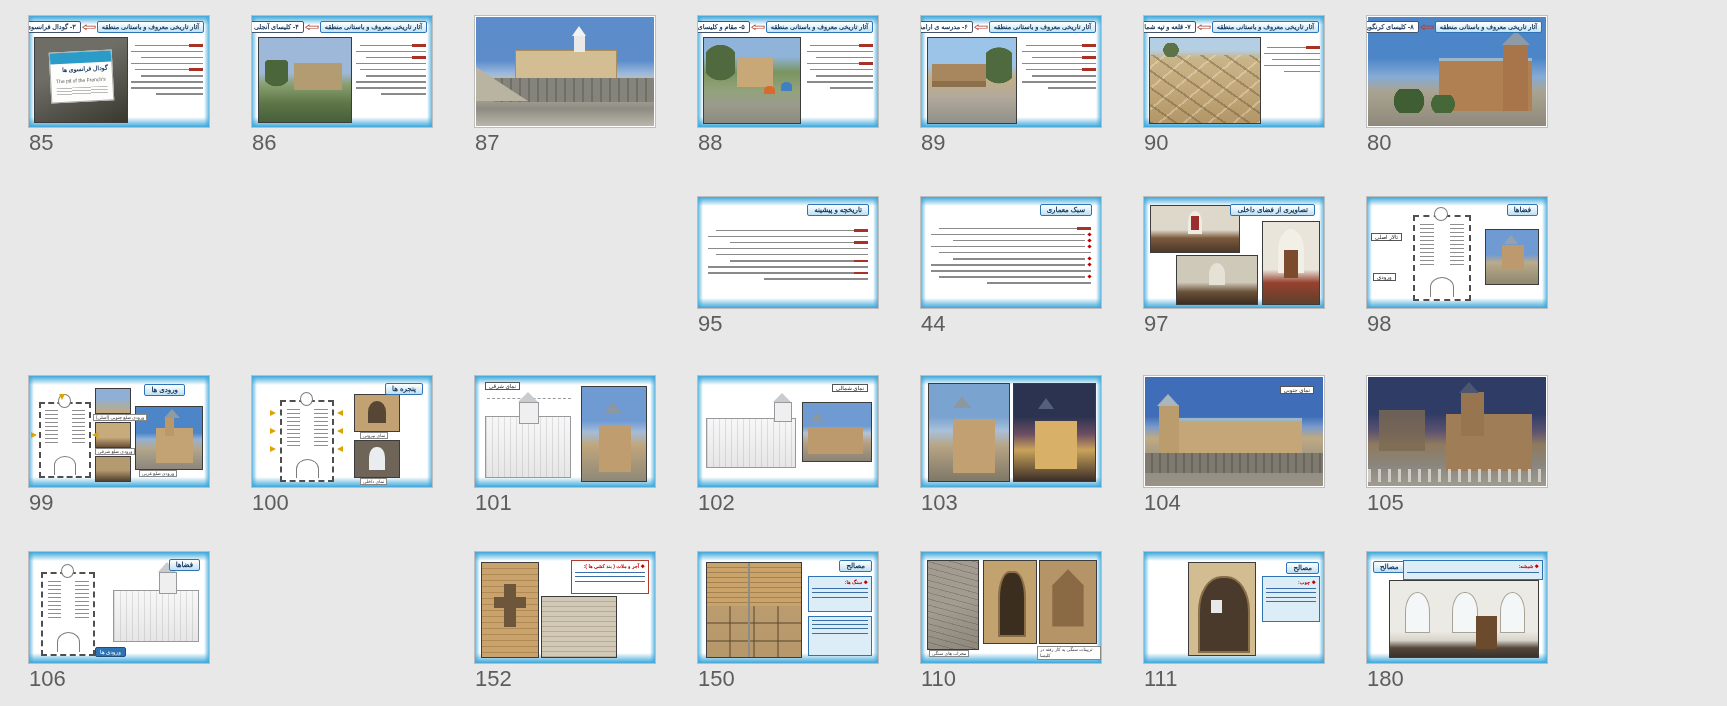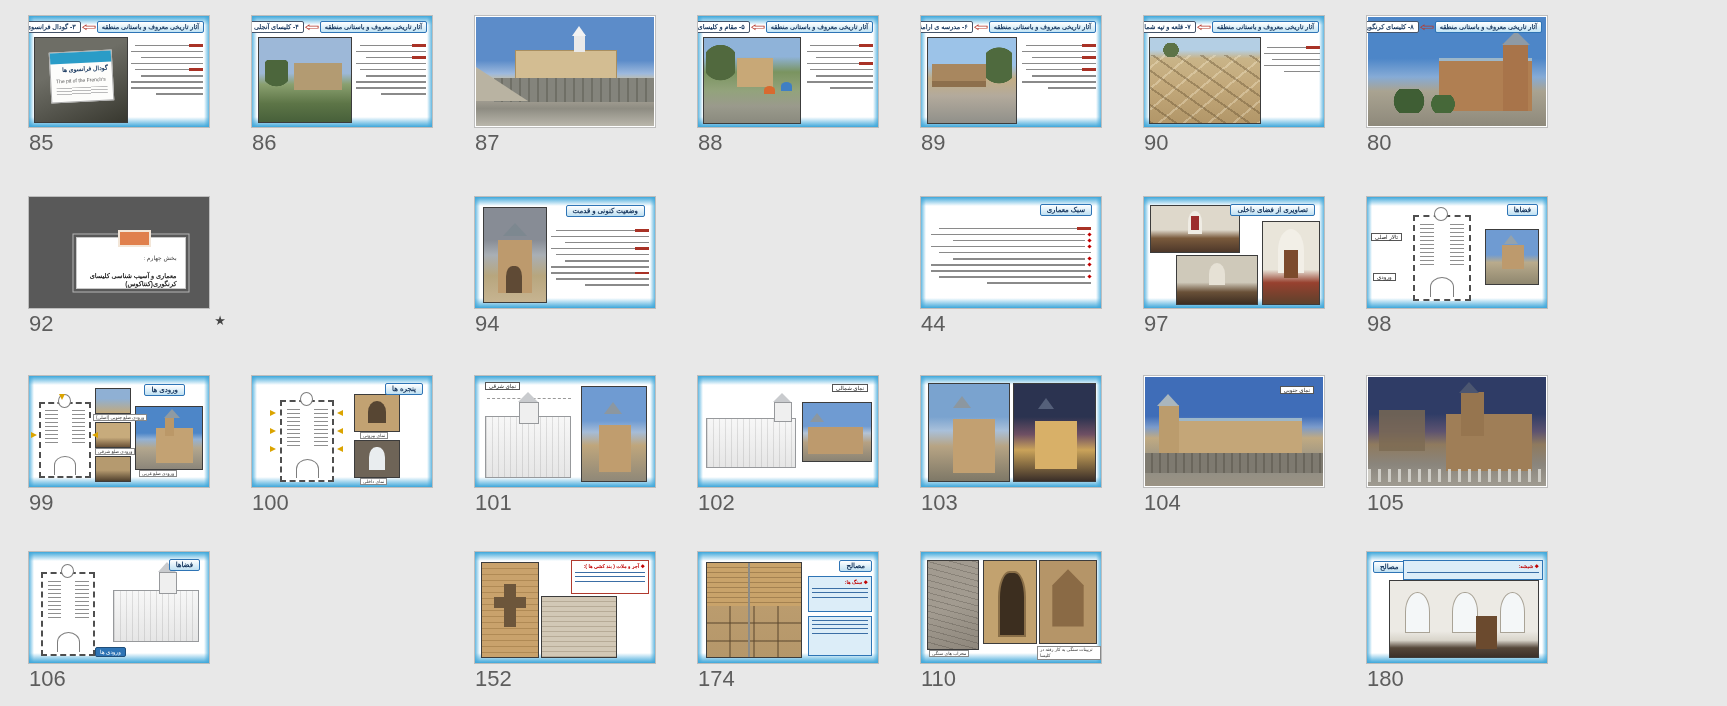--- a/index.html
+++ b/index.html
@@ -221,57 +221,40 @@
       </div>
       <div class="hdr">
         <span class="hbox">آثار تاریخی معروف و باستانی منطقه</span>
         <span class="harrow">⇦</span>
         <span class="ibox">۸- کلیسای کرنگوری (کنتاکوس)</span>
       </div>
     </div>
     <div class="num">80</div>
   </div>
 
-  <div class="t" style="left:28px;top:196px">
-    <div class="s s92">
-      <div class="box">
-        <div class="tab"></div>
-        <div class="k">بخش چهارم :</div>
-        <div class="ttl">معماری و آسیب شناسی کلیسای کرنگوری(کنتاکوس)</div>
-      </div>
-    </div>
-    <div class="num">92</div>
-    <div class="star">★</div>
-  </div>
-
-
-  <div class="t" style="left:474px;top:196px">
-    <div class="s framed">
-      <span class="tbox" style="top:8px;right:10px">وضعیت کنونی و قدمت</span>
-      <div class="ph" style="left:8px;top:10px;width:62px;height:94px;background:linear-gradient(180deg,#878c95 0 34%,#a9afb5 50%,#b7a67e 72%,#c7b491 100%)">
-        <div style="position:absolute;left:22%;top:34%;width:56%;height:56%;background:#bd9a6d"></div>
-        <div class="tri" style="left:30%;top:16%;border-left:12px solid transparent;border-right:12px solid transparent;border-bottom:13px solid #7d8890"></div>
-        <div style="position:absolute;left:36%;top:62%;width:26%;height:28%;background:#5f4a35;border-radius:40% 40% 0 0"></div>
-      </div>
-      <div class="lines" style="right:6px;top:28px;width:98px">
-        <i class="r"></i>
-          <i></i>
-          <i></i>
-          <i class="r"></i>
-          <i></i>
-          <i></i>
-          <i></i>
-          <i class="r"></i>
-          <i></i>
-          <i></i>
-      </div>
-    </div>
-    <div class="num">94</div>
-  </div>
-
+
+
+
+  <div class="t" style="left:697px;top:196px">
+    <div class="s framed">
+      <span class="tbox tr">تاریخچه و پیشینه</span>
+      <div class="lines" style="right:10px;left:10px;top:28px">
+        <i class="r"></i>
+          <i></i>
+          <i class="r"></i>
+          <i></i>
+          <i></i>
+          <i class="r"></i>
+          <i></i>
+          <i class="r"></i>
+          <i></i>
+      </div>
+    </div>
+    <div class="num">95</div>
+  </div>
 
   <div class="t" style="left:920px;top:196px">
     <div class="s framed">
       <span class="tbox tr">سبک معماری</span>
       <div class="lines" style="right:10px;left:10px;top:26px">
         <i class="r"></i>
           <i class="d"></i>
           <i class="d"></i>
           <i class="d"></i>
           <i></i>
@@ -495,40 +478,57 @@
           <i></i>
           <i></i>
       </div>
       <div class="bbox" style="left:110px;top:64px;width:56px;height:34px">
         <i style="margin-top:1px"></i>
           <i></i>
           <i></i>
           <i></i>
       </div>
     </div>
-    <div class="num">174</div>
+    <div class="num">150</div>
   </div>
 
   <div class="t" style="left:920px;top:551px">
     <div class="s framed">
       <div class="ph" style="left:6px;top:8px;width:50px;height:88px;background:linear-gradient(160deg,#a29b90 0 50%,#8e877c 100%)">
         <div style="position:absolute;inset:0;background:repeating-linear-gradient(15deg,rgba(60,55,48,.25) 0 1px,transparent 1px 6px)"></div>
       </div>
       <span class="cap" style="left:8px;bottom:6px">محراب های سنگی</span>
       <div class="ph" style="left:62px;top:8px;width:52px;height:82px;background:#c2a26f">
         <div style="position:absolute;left:26%;top:12%;width:48%;height:76%;background:#3c2e1f;border:2px solid #8a6f48;border-radius:40% 40% 0 0"></div>
       </div>
       <div class="ph" style="left:118px;top:8px;width:56px;height:82px;background:#b59568">
         <div style="position:absolute;left:22%;top:10%;width:56%;height:70%;background:#8a6a45;clip-path:polygon(50% 0,100% 28%,100% 100%,0 100%,0 28%)"></div>
       </div>
       <div class="cap" style="left:116px;bottom:3px;width:58px;white-space:normal;line-height:1.3">تزیینات سنگی به کار رفته در کلیسا</div>
     </div>
     <div class="num">110</div>
   </div>
 
+  <div class="t" style="left:1143px;top:551px">
+    <div class="s framed">
+      <span class="tbox" style="top:10px;right:5px">مصالح</span>
+      <div class="ph" style="left:44px;top:10px;width:66px;height:92px;background:#d2bd93">
+        <div style="position:absolute;left:14%;top:14%;width:72%;height:80%;background:#4a3a2c;border:2px solid #8a6f48;border-radius:45% 45% 0 0"></div>
+        <div style="position:absolute;left:34%;top:40%;width:16%;height:14%;background:#e8e8e8"></div>
+      </div>
+      <div class="bbox" style="left:118px;top:24px;width:50px;height:40px">
+        <b>❖ چوب:</b>
+        <i></i>
+          <i></i>
+          <i></i>
+          <i></i>
+      </div>
+    </div>
+    <div class="num">111</div>
+  </div>
 
   <div class="t" style="left:1366px;top:551px">
     <div class="s framed">
       <span class="tbox" style="top:9px;left:6px">مصالح</span>
       <div class="bbox" style="left:36px;top:8px;width:132px;height:14px">
         <b>❖ شیشه:</b>
         <i></i>
       </div>
       <div class="ph" style="left:22px;top:28px;width:148px;height:76px;background:linear-gradient(180deg,#eceae4 0 66%,#d8d4ca 78%,#55473a 88%,#3c312a 100%)">
         <div style="position:absolute;left:10%;top:14%;width:16%;height:52%;background:#f4f7f8;border:1px solid #a9a396;border-radius:48% 48% 0 0"></div>

